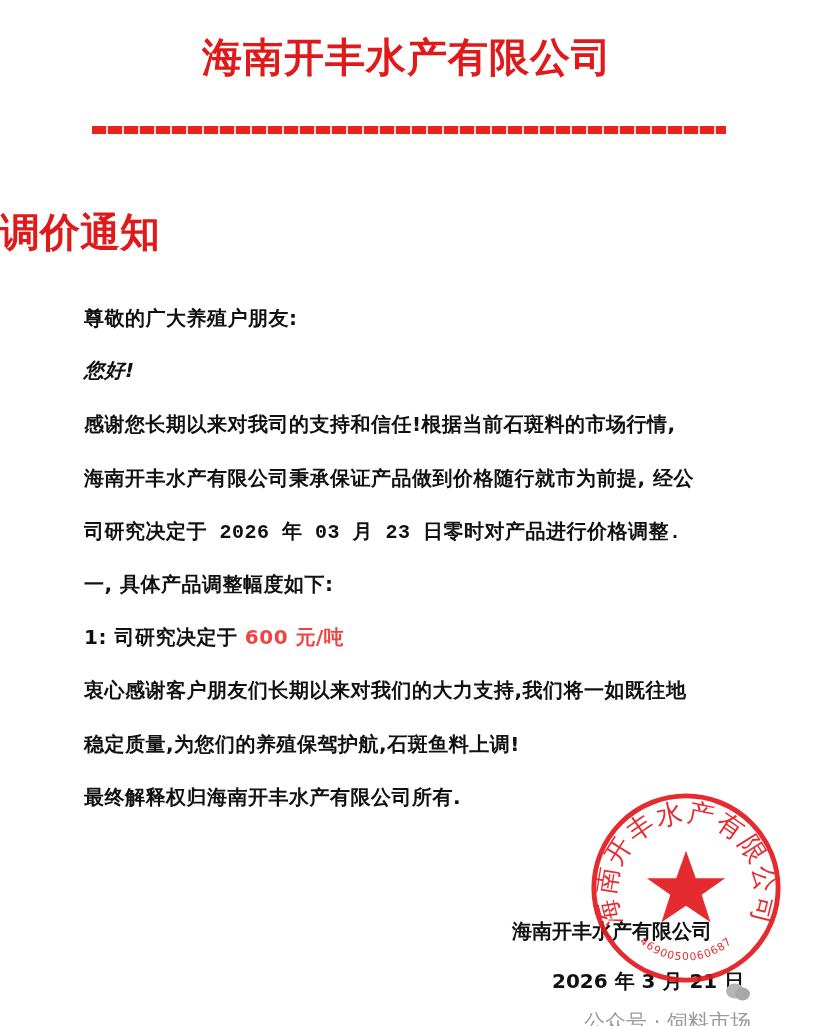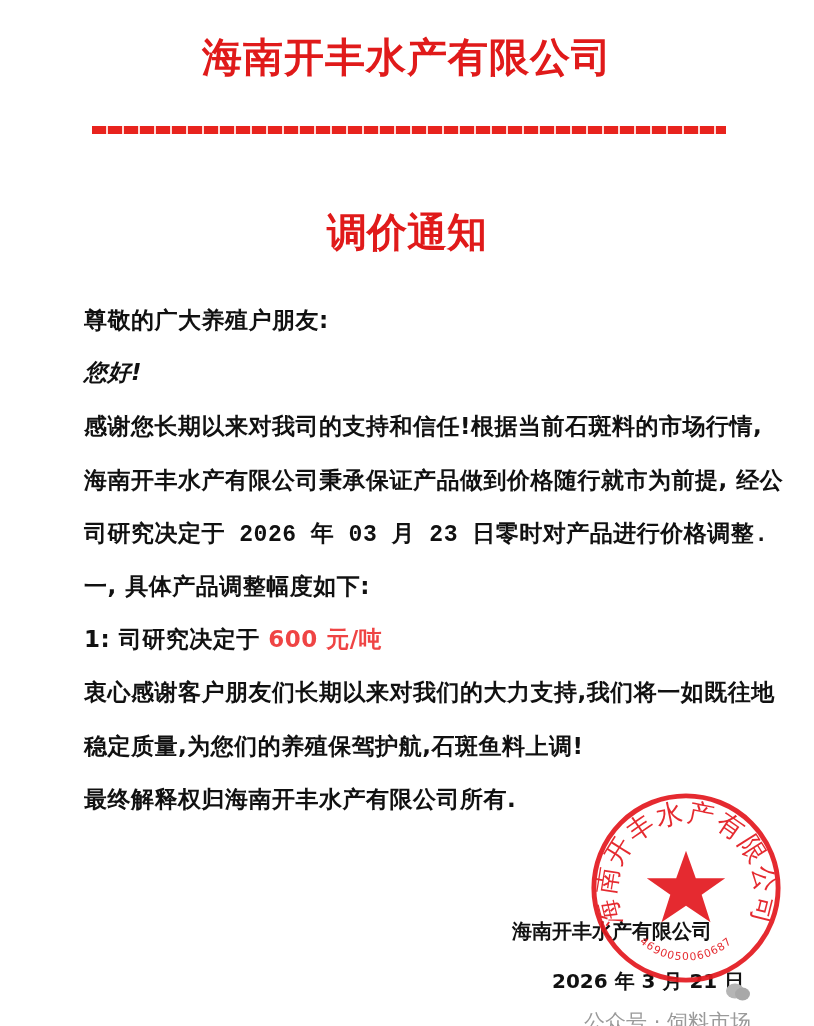--- a/index.html
+++ b/index.html
@@ -10,26 +10,26 @@
   .company-title {
     position:absolute; top:30px; left:0; width:814px; text-align:center;
     font-size:40px; font-weight:bold; color:#e01a1a; letter-spacing:1px;
     font-family:"DejaVu Serif", "Liberation Serif", serif;
   }
   .divider {
     position:absolute; top:126px; left:92px; width:634px; height:8px;
     background: repeating-linear-gradient(to right, #e8231d 0 14px, #ffd9d6 14px 16px);
   }
   .notice-title {
-    position:absolute; top:205px; left:0; width:814px; text-align:center;
+    position:absolute; top:205px; left:0; width:814px; text-align:left;
     font-size:40px; font-weight:bold; color:#e01a1a;
     font-family:"DejaVu Serif", "Liberation Serif", serif;
   }
   .line {
-    position:absolute; left:84px; font-size:23px; font-weight:bold; color:#111; white-space:nowrap;
+    position:absolute; left:84px; font-size:20px; font-weight:bold; color:#111; white-space:nowrap;
     letter-spacing:0.5px;
   }
   .red { color:#ef4444; }
   .signer {
     position:absolute; left:512px; top:918px; font-size:20px; font-weight:bold; color:#111; white-space:nowrap; z-index:1;
   }
   .date {
     position:absolute; left:552px; top:968px; font-size:20px; font-weight:bold; color:#111; white-space:nowrap; z-index:1;
   }
   .stamp {

